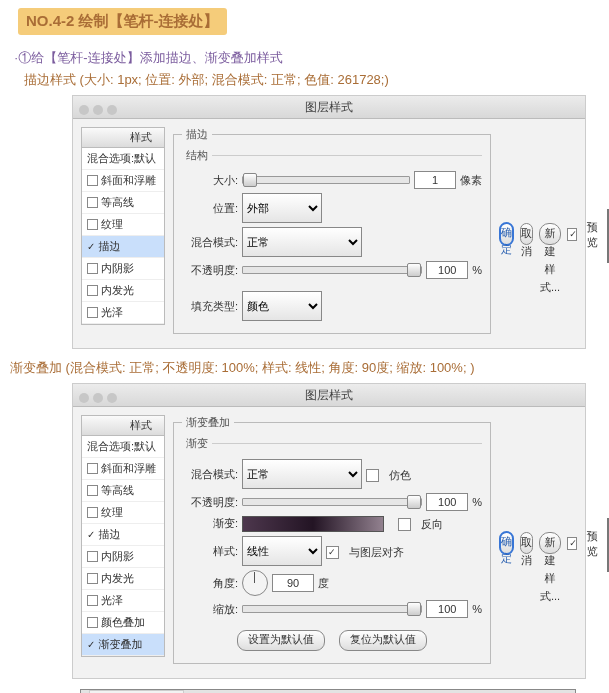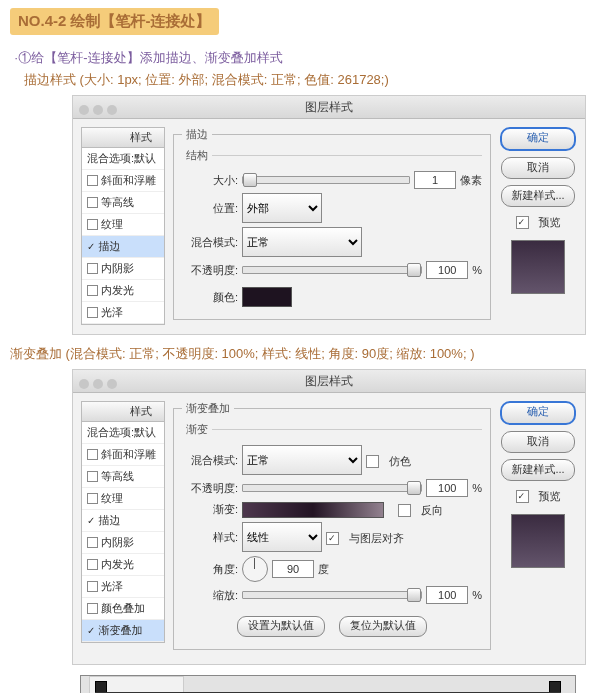--- a/index.html
+++ b/index.html
@@ -1,16 +1,16 @@
 <!DOCTYPE html>
 <html><head>
 <meta charset="utf-8">
 <style>
 body{margin:0;font-family:"Microsoft YaHei",Arial,sans-serif;font-size:12px;background:#fff;color:#333;width:609px}
-.header-badge{background:#f5cc7a;color:#a96d36;font-size:15px;font-weight:bold;padding:4px 8px;margin:8px 10px;display:inline-block;border-radius:3px}
+.header-badge{background:#f5cc7a;color:#a96d36;font-size:15px;font-weight:bold;padding:4px 8px;margin:8px 18px;display:inline-block;border-radius:3px}
 .instr-line{color:#7b5c9e;margin:6px 0 4px 14px;font-size:13px}
 .sub-line{color:#a96d36;margin:4px 0 6px 24px;font-size:13px}
 .overlay-line{color:#a96d36;margin:6px 10px;font-size:13px}
 .dialog{margin:4px 0 10px 72px;width:512px;background:#f2f2f2;border:1px solid #ccc;font-size:11px;color:#333;position:relative}
 .titlebar{background:linear-gradient(#ececec,#d8d8d8);height:22px;line-height:22px;position:relative;border-bottom:1px solid #bbb}
 .titlebar .dots{position:absolute;left:6px;top:4px}
 .titlebar .dot{display:inline-block;width:10px;height:10px;border-radius:50%;background:#c7c7c7;margin-right:4px}
 .titlebar .ttl{text-align:center;font-size:12px;color:#444}
 .dlg-body{display:flex;padding:8px}
 .sidebar{width:84px}
@@ -23,21 +23,21 @@
 .center{flex:1;padding:0 8px}
 fieldset.grp{border:1px solid #bbb;padding:6px 8px 8px 8px;margin:0 0 6px 0}
 fieldset.grp legend{font-size:11px;color:#555;padding:0 4px}
 .row{display:flex;align-items:center;margin:4px 0;gap:4px}
 .row label{width:56px;text-align:right;font-size:11px;color:#333}
 .slider{flex:1;height:6px;background:#e6e6e6;border:1px solid #999;border-radius:1px;position:relative}
 .slider .thumb{position:absolute;top:-4px;width:12px;height:12px;background:linear-gradient(#fff,#ccc);border:1px solid #888;border-radius:2px}
 .numbox{width:40px;height:16px;border:1px solid #888;background:#fff;text-align:center;line-height:16px;font-size:11px}
 select.sel{height:30px;font-size:11px;border:1px solid #888;background:linear-gradient(#fff,#e5e5e5)}
 .swatch{width:48px;height:18px;border:1px solid #555;background:#1e1320}
-.btncol{width:78px;display:flex;flex-direction:column;gap:6px;align-items:center}
+.btncol{width:78px;display:flex;flex-direction:row;gap:6px;align-items:center}
 .btn{width:72px;height:20px;background:linear-gradient(#fefefe,#dedede);border:1px solid #888;border-radius:10px;font-size:11px;text-align:center;line-height:18px;cursor:pointer}
 .btn.primary{border:2px solid #3876d6;color:#2a60b0;line-height:17px}
 .cbx{display:flex;align-items:center;gap:10px;margin-top:2px}
 .cbx .cb{width:11px;height:11px;border:1px solid #888;background:#fff}
 .cbx .cb.on::after{content:"✓";font-size:9px;color:#333;position:relative;top:-2px;left:1px}
 .preview-sw{width:52px;height:52px;border:1px solid #777;margin-top:4px;background:linear-gradient(#3a2b40,#63546b)}
 .grad-bar{width:140px;height:14px;border:1px solid #555;background:linear-gradient(90deg,#4d374d,#231424 50%,#92818f);display:inline-block}
 .angle-dial{width:24px;height:24px;border:1px solid #888;border-radius:50%;background:#f4f4f4;position:relative;display:inline-block}
 .angle-dial::after{content:"";position:absolute;width:1px;height:11px;background:#555;left:11px;top:1px}
 .minibtn{height:19px;padding:0 10px;background:linear-gradient(#fefefe,#dedede);border:1px solid #888;border-radius:9px;font-size:11px;line-height:17px;cursor:pointer}
@@ -122,23 +122,23 @@
             </div>
           <div class="row">
               <label>不透明度:</label>
               <div class="slider">
                 <div class="thumb" style="right:0"></div>
               </div>
               <div class="numbox">100</div>
               <span>%</span>
             </div>
         </fieldset>
-        <div class="row">
-            <label>颜色:</label>
-            <div class="swatch"></div>
+        <div class="row" style="margin-top:8px">
+            <label>填充类型:</label>
+            <select class="sel" style="width:80px"><option>颜色</option></select>
           </div>
       </fieldset>
     </div>
     <div class="btncol">
       <div class="btn primary">确定</div>
       <div class="btn">取消</div>
       <div class="btn">新建样式...</div>
       <div class="cbx">
           <span class="cb on"></span>
           <span>预览</span>

